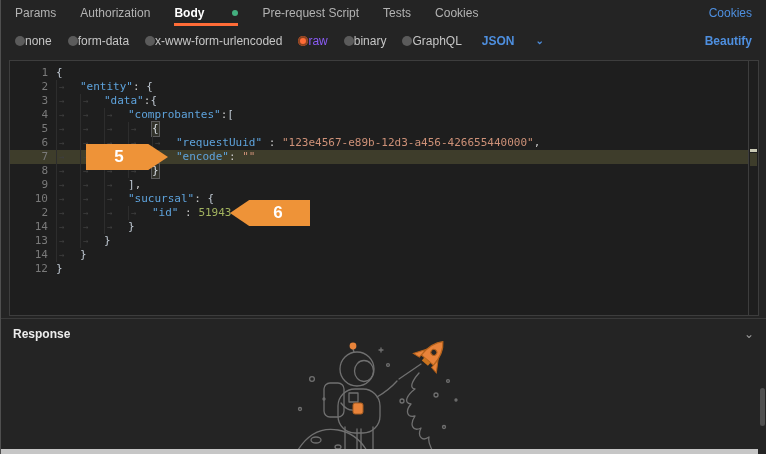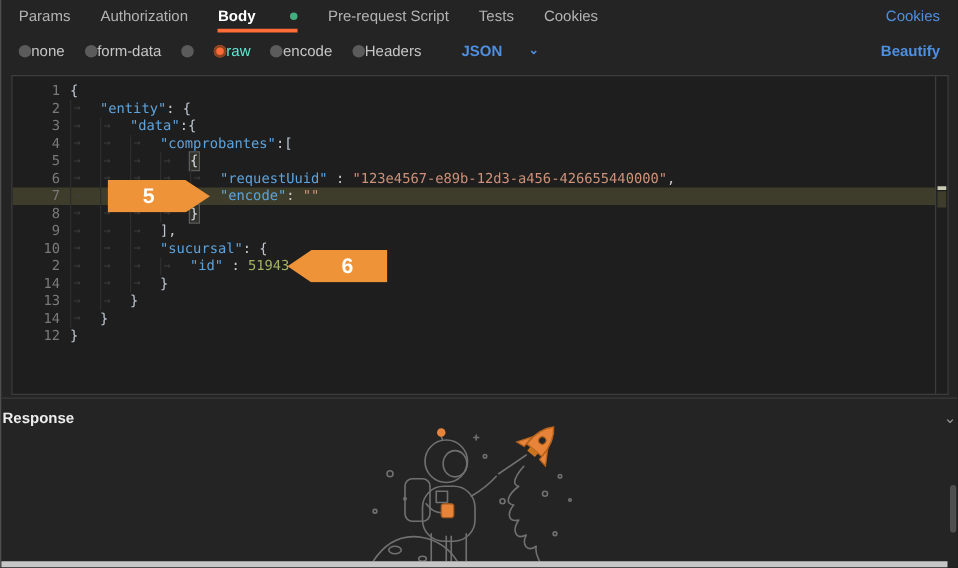--- a/index.html
+++ b/index.html
@@ -34,22 +34,22 @@
   .tab .status-dot{width:6px;height:6px;border-radius:50%;background:var(--green);margin-left:6px;display:inline-block;}
   .cookies{margin-left:auto;display:flex;align-items:center;color:var(--link);font-weight:normal;cursor:pointer;}
   
   .typebar{
     height:30px;display:flex;align-items:center;
     padding:0 14px;gap:16px;font-size:12px;color:#c6c6c6;
   }
   .radio{display:flex;align-items:center;gap:0;cursor:pointer;}
   .radio .circ{width:10px;height:10px;border-radius:50%;background:#5b5b5b;flex:none;}
   .radio.selected .circ{background:var(--orange);box-shadow:inset 0 0 0 2px #8a4322;}
-  .radio.selected .radio-label{color:#5eead4;}
-  .lang{display:flex;align-items:center;gap:21px;color:var(--link);font-weight:bold;margin-left:16px;cursor:pointer;}
+  .radio.selected .radio-label{color:#8b5cf6;}
+  .lang{display:flex;align-items:center;gap:21px;color:var(--link);font-weight:bold;margin-left:4px;cursor:pointer;}
   .lang .chev{font-size:10px;transform:translateY(-1px);}
   .beautify{margin-left:auto;color:var(--link);font-weight:bold;cursor:pointer;}
   
   .editor{
     position:absolute;left:8px;top:60px;width:750px;height:256px;
     background:var(--editor-bg);border:1px solid var(--border);
     font-family:"DejaVu Sans Mono", monospace;font-size:11px;
   }
   .code-area{position:absolute;left:0;top:0;bottom:0;right:10px;overflow:hidden;padding-top:5px;}
   .line{display:flex;height:14px;line-height:14px;white-space:pre;}
@@ -71,21 +71,21 @@
     position:absolute;background:var(--callout);color:#fff;
     font-weight:bold;font-size:17px;font-family:"Liberation Sans",sans-serif;
     display:flex;align-items:center;justify-content:center;z-index:5;
   }
   .callout.point-right{left:76px;top:83px;width:82px;height:26px;
     clip-path:polygon(0 0,76% 0,100% 50%,76% 100%,0 100%);padding-right:16px;}
   .callout.point-left{left:220px;top:139px;width:80px;height:26px;
     clip-path:polygon(100% 0,24% 0,0 50%,24% 100%,100% 100%);padding-left:16px;}
   
   .response{position:absolute;left:0;right:0;top:318px;bottom:5px;border-top:1px solid #3a3a3a;overflow:hidden;}
-  .response-header{display:flex;align-items:center;padding:8px 1px 4px;font-size:12px;font-weight:bold;color:#ececec;gap:48px;}
+  .response-header{display:flex;align-items:center;padding:8px 12px 4px;font-size:12px;font-weight:bold;color:#ececec;gap:48px;}
   .response-chev{margin-left:auto;color:#9a9a9a;font-weight:normal;font-size:12px;cursor:pointer;}
   .illustration{position:absolute;left:283px;top:18px;width:200px;height:120px;}
   
   .bottom-strip{position:absolute;left:0;right:8px;bottom:0;height:5px;background:#c6c6c6;z-index:9;}
   .v-scrollbar{position:absolute;right:0;top:0;bottom:5px;width:7px;}
   .v-thumb{position:absolute;right:1px;top:388px;width:5px;height:38px;background:#4f4f4f;border-radius:3px;}
 </style>
 </head>
 <body>
 
@@ -116,32 +116,33 @@
   <div class="radio">
       <span class="circ"></span>
       <span class="radio-label">none</span>
     </div>
   <div class="radio">
       <span class="circ"></span>
       <span class="radio-label">form-data</span>
     </div>
   <div class="radio">
       <span class="circ"></span>
+      <span class="radio-label">x-www-form-urlencoded</span>
     </div>
   <div class="radio selected">
       <span class="circ"></span>
       <span class="radio-label">raw</span>
     </div>
   <div class="radio">
       <span class="circ"></span>
-      <span class="radio-label">encode</span>
-    </div>
-  <div class="radio">
-      <span class="circ"></span>
-      <span class="radio-label">Headers</span>
+      <span class="radio-label">binary</span>
+    </div>
+  <div class="radio">
+      <span class="circ"></span>
+      <span class="radio-label">GraphQL</span>
     </div>
   <div class="lang">
       <span>JSON</span>
       <span class="chev">⌄</span>
     </div>
   <div class="beautify">Beautify</div>
 </div>
 
 <div class="editor">
   <div class="code-area" id="code-lines">

